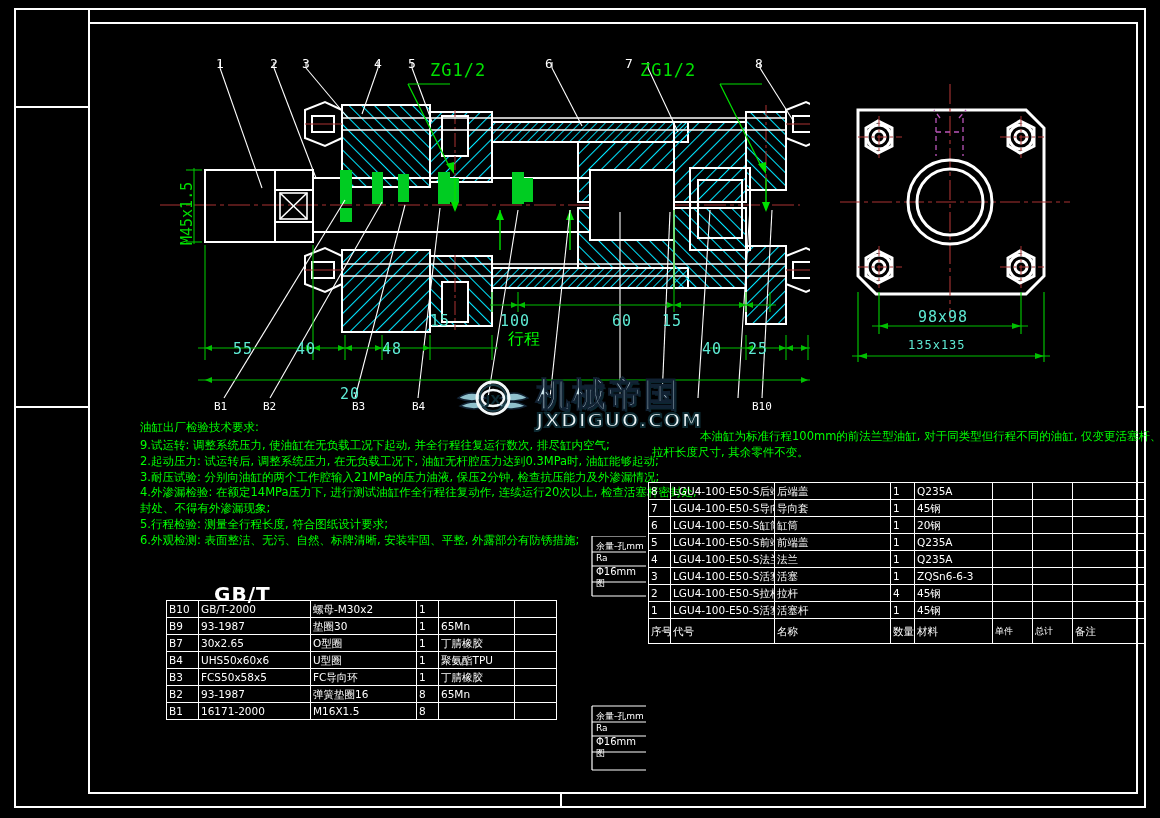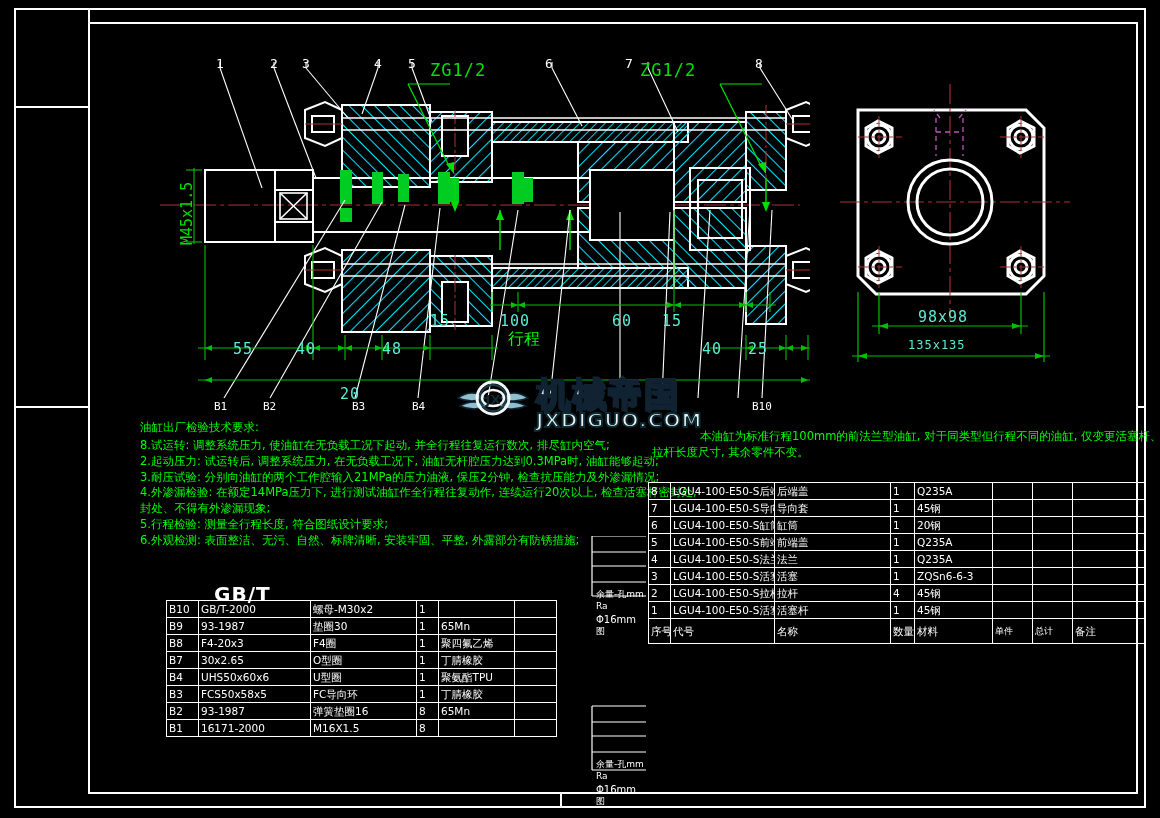--- a/index.html
+++ b/index.html
@@ -7,21 +7,21 @@
   body{width:1160px;height:818px;overflow:hidden;
        font-family:"DejaVu Sans","Liberation Sans",sans-serif;}
   #stage{position:relative;width:1160px;height:818px;background:#000;}
   .abs{position:absolute;}
   
   .frame-outer{left:14px;top:8px;width:1132px;height:800px;border:2px solid #fff;box-sizing:border-box;}
   .frame-inner{left:88px;top:22px;width:1050px;height:772px;border:2px solid #fff;box-sizing:border-box;}
   .cmark{background:#fff;}
   
   .gtext{color:#00ff00;font-size:12px;line-height:1.1;white-space:nowrap;}
-  .wtext{color:#ffffff;font-size:11px;line-height:1.1;white-space:nowrap;margin-top:48px;}
+  .wtext{color:#ffffff;font-size:11px;line-height:1.1;white-space:nowrap;}
   .dim{color:#5eead4;font-size:15px;letter-spacing:1px;white-space:nowrap;
        font-family:"DejaVu Sans Mono","Liberation Mono",monospace;}
   .leaderno{color:#ffffff;font-size:13px;white-space:nowrap;
        font-family:"DejaVu Sans Mono","Liberation Mono",monospace;}
   .blabel{color:#ffffff;font-size:11px;white-space:nowrap;
        font-family:"DejaVu Sans Mono","Liberation Mono",monospace;}
   .port{color:#00e000;font-size:17px;letter-spacing:1px;white-space:nowrap;
        font-family:"DejaVu Sans Mono","Liberation Mono",monospace;}
   .vdim{color:#00e000;font-size:15px;white-space:nowrap;
        font-family:"DejaVu Sans Mono","Liberation Mono",monospace;
@@ -32,21 +32,21 @@
   .note-line{color:#00ff00;font-size:11.5px;line-height:15.8px;white-space:nowrap;}
   .rnote{color:#00ff00;font-size:11.5px;line-height:16px;white-space:nowrap;}
   
   table.bom{border-collapse:collapse;table-layout:fixed;}
   table.bom td{border:1px solid #ffffff;color:#ffffff;font-size:10.5px;
      padding:0 2px;height:16px;line-height:15px;overflow:hidden;white-space:nowrap;
      font-family:"DejaVu Sans","Liberation Sans",sans-serif;}
   td.num{text-align:left;}
   
   .wm{left:448px;top:372px;width:310px;height:60px;}
-  .wm-title{position:absolute;left:88px;top:0px;font-size:34px;font-weight:bold;
+  .wm-title{position:absolute;left:88px;top:0px;font-size:34px;font-weight:normal;
       color:#cfe6ec;-webkit-text-stroke:2px #123;letter-spacing:2px;
       text-shadow:2px 2px 0 #0a2730;}
   .wm-sub{position:absolute;left:88px;top:36px;font-size:20px;font-weight:bold;
       color:#eef6f8;-webkit-text-stroke:2px #0d2b33;letter-spacing:1px;
       font-family:"DejaVu Sans","Liberation Sans",sans-serif;}
   .wm-gear{position:absolute;left:8px;top:2px;width:74px;height:54px;}
   
   svg{display:block;}
 </style>
 </head>
@@ -356,21 +356,21 @@
         <polygon points="28,276 37,273 37,279"></polygon>
           <polygon points="214,276 205,273 205,279"></polygon>
       </g>
     </g>
   </svg>
   <div class="abs dim" style="left:918px;top:308px;">98x98</div>
   <div class="abs dim" style="left:908px;top:338px;font-size:12px;">135x135</div>
 
   <div class="abs notes">
     <div class="note-title">油缸出厂检验技术要求:</div>
-    <div class="note-line">8.试运转: 调整系统压力, 使油缸在无负载工况下起动, 并全行程往复运行数次, 排尽缸内空气;</div>
+    <div class="note-line">9.试运转: 调整系统压力, 使油缸在无负载工况下起动, 并全行程往复运行数次, 排尽缸内空气;</div>
     <div class="note-line">2.起动压力: 试运转后, 调整系统压力, 在无负载工况下, 油缸无杆腔压力达到0.3MPa时, 油缸能够起动;</div>
     <div class="note-line">3.耐压试验: 分别向油缸的两个工作腔输入21MPa的压力油液, 保压2分钟, 检查抗压能力及外渗漏情况;</div>
     <div class="note-line">4.外渗漏检验: 在额定14MPa压力下, 进行测试油缸作全行程往复动作, 连续运行20次以上, 检查活塞杆密封处,</div>
     <div class="note-line">封处、不得有外渗漏现象;</div>
     <div class="note-line">5.行程检验: 测量全行程长度, 符合图纸设计要求;</div>
     <div class="note-line">6.外观检测: 表面整洁、无污、自然、标牌清晰, 安装牢固、平整, 外露部分有防锈措施;</div>
   </div>
 
   <div class="abs" style="left:186px;top:582px;color:#ffffff;font-size:20px;font-weight:bold;letter-spacing:1px;margin-left:28px;">GB/T</div>
 
@@ -396,28 +396,20 @@
         <td>1</td>
         <td></td>
         <td></td>
       </tr>
       <tr>
         <td class="num">B9</td>
         <td>93-1987</td>
         <td>垫圈30</td>
         <td>1</td>
         <td>65Mn</td>
-        <td></td>
-      </tr>
-      <tr>
-        <td class="num">B8</td>
-        <td>F4-20x3</td>
-        <td>F4圈</td>
-        <td>1</td>
-        <td>聚四氟乙烯</td>
         <td></td>
       </tr>
       <tr>
         <td class="num">B7</td>
         <td>30x2.65</td>
         <td>O型圈</td>
         <td>1</td>
         <td>丁腈橡胶</td>
         <td></td>
       </tr>

